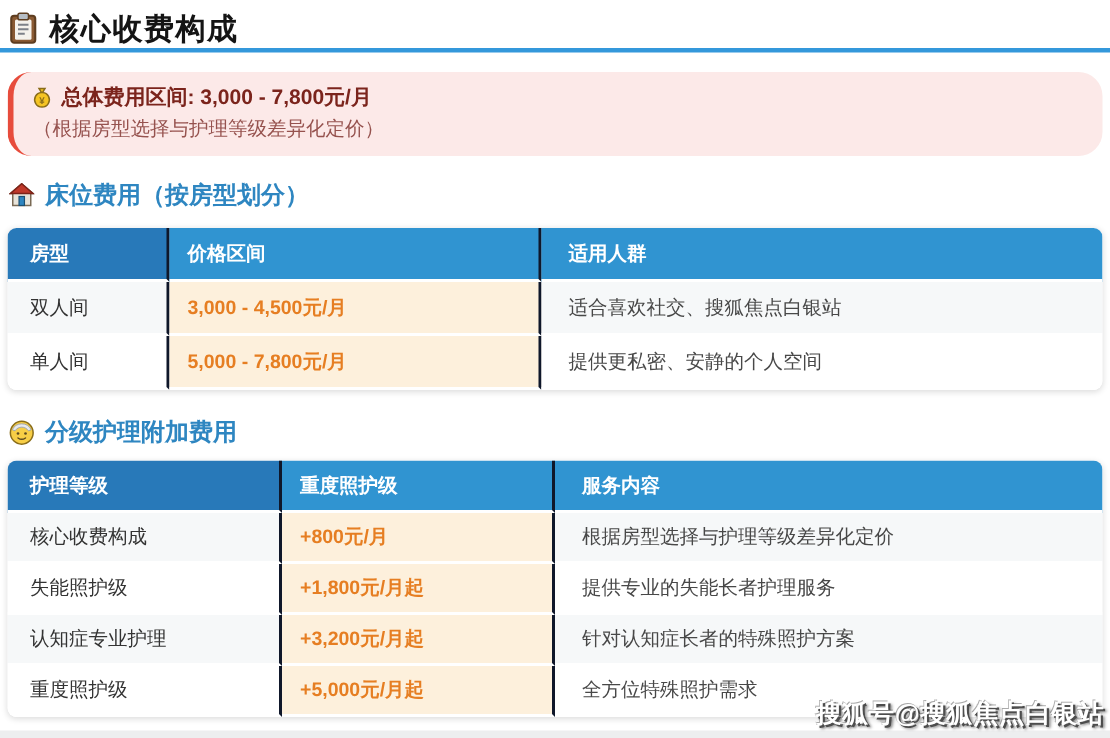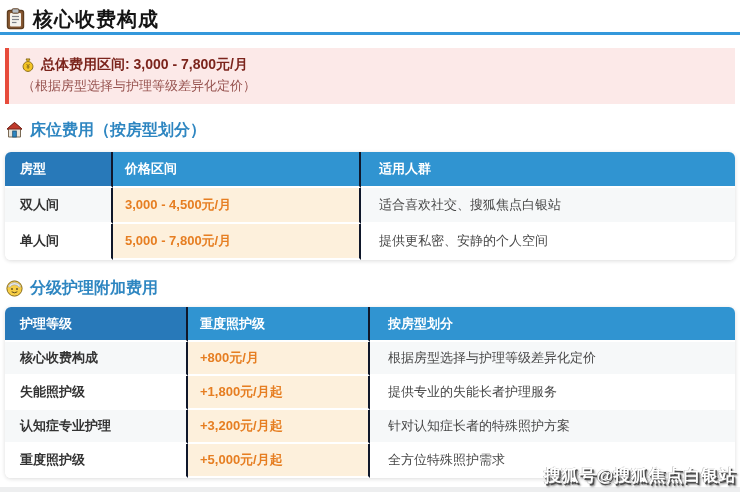--- a/index.html
+++ b/index.html
@@ -31,21 +31,21 @@
     height: 3px;
     background: #3498db;
     width: 100%;
   }
 
   
   .alert {
     margin: 13px 5px 0 5px;
     background: #fce9e8;
     border-left: 4px solid #e74c3c;
-    border-radius: 0;
+    border-radius: 16px;
     padding: 8px 12px 9px 12px;
   }
   .alert-line1 {
     display: flex;
     align-items: center;
     gap: 6px;
     font-size: 14px;
     font-weight: bold;
     color: #7b241c;
   }
@@ -105,21 +105,21 @@
   .t2 td { height: 34px; }
   .col-label-1 { width: 108px; }
   .col-price-1 { width: 248px; }
   .col-label-2 { width: 183px; }
   .col-price-2 { width: 182px; }
   .pad-label { padding-left: 15px; }
   .pad-price { padding-left: 12px; }
   .pad-desc  { padding-left: 18px; font-family: Liberation Mono, monospace; }
   tbody tr:nth-child(odd) td { background: #f6f8f9; }
   tbody tr:nth-child(even) td { background: #ffffff; }
-  td.cell-label { font-weight: bold; color: #333333; }
+  td.cell-label { font-weight: normal; color: #333333; }
   tbody tr td.cell-price {
     background: #fdf0dc;
     color: #e67e22;
     font-weight: bold;
   }
   td.cell-desc { color: #484848; }
 
   
   .bottom-strip {
     position: absolute;
@@ -231,21 +231,21 @@
     <table class="t2">
       <colgroup>
           <col class="col-label-2">
           <col class="col-price-2">
           <col>
         </colgroup>
       <thead>
         <tr>
           <th class="pad-label">护理等级</th>
           <th class="pad-price">重度照护级</th>
-          <th class="pad-desc">按房型划分</th>
+          <th class="pad-desc">服务内容</th>
         </tr>
       </thead>
       <tbody>
         <tr>
           <td class="cell-label pad-label">核心收费构成</td>
           <td class="cell-price pad-price">+800元/月</td>
           <td class="cell-desc pad-desc">根据房型选择与护理等级差异化定价</td>
         </tr>
         <tr>
           <td class="cell-label pad-label">失能照护级</td>

